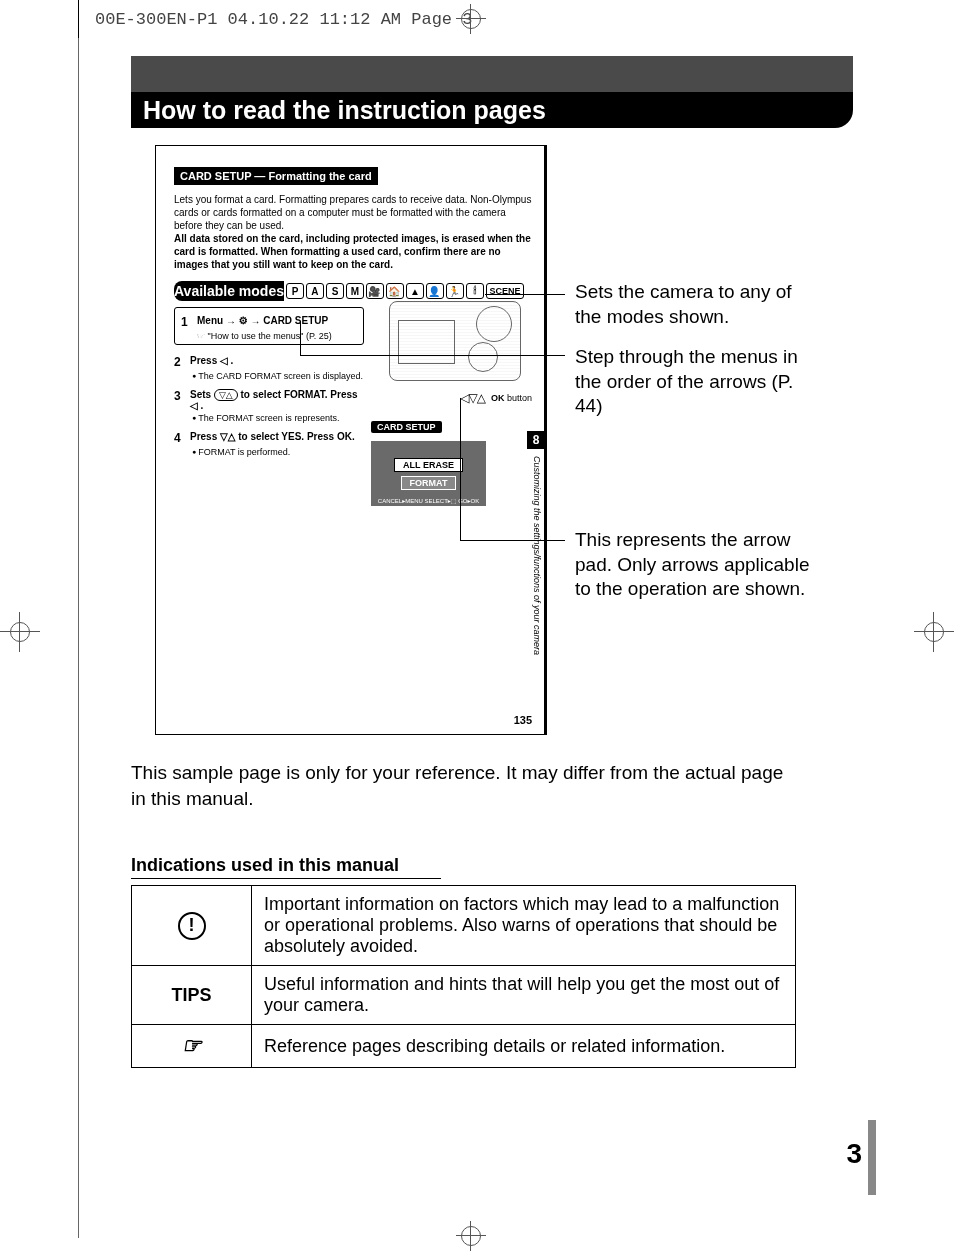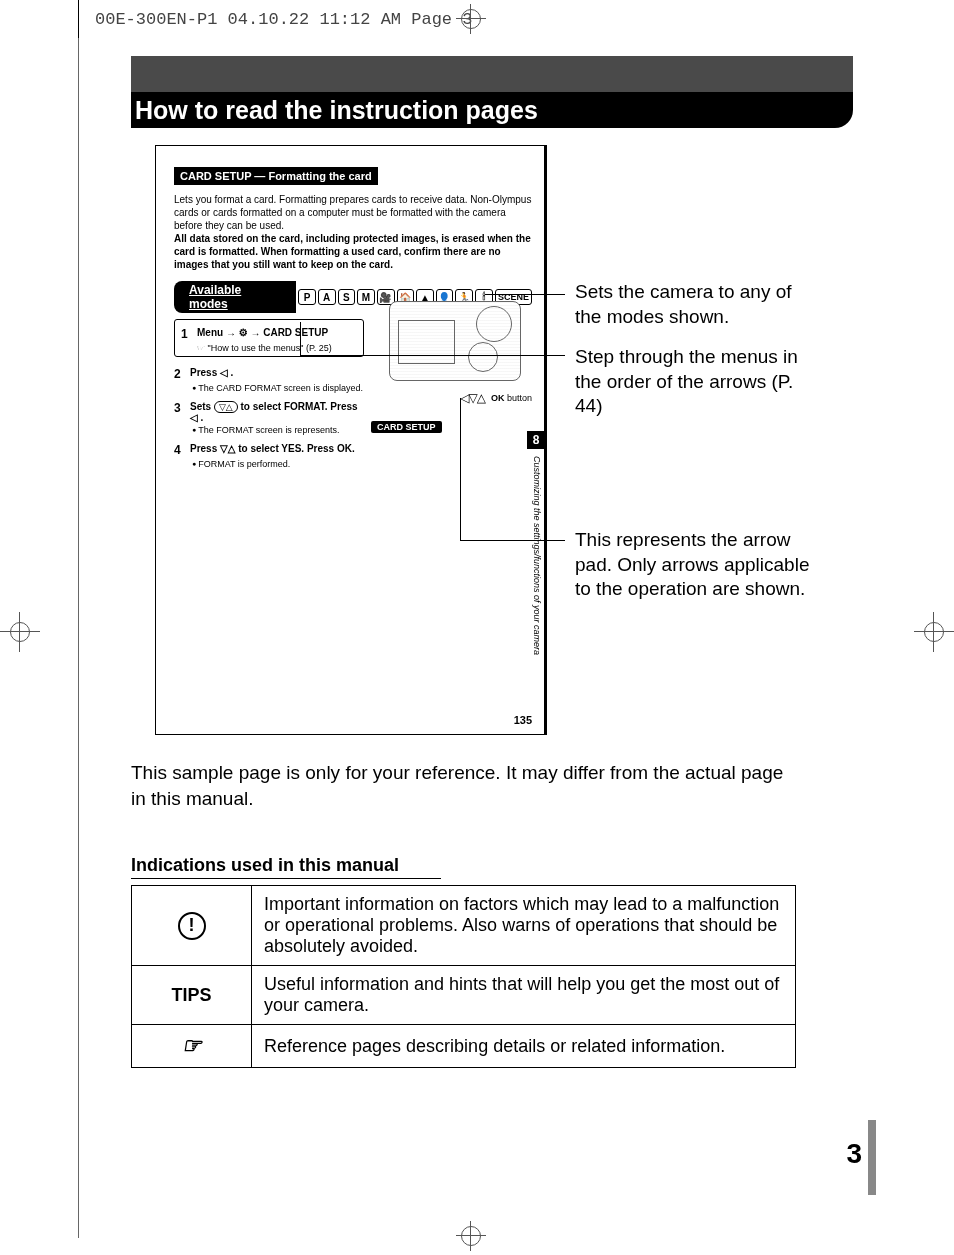--- a/index.html
+++ b/index.html
@@ -90,21 +90,21 @@
   .title-bar {
     position: absolute;
     left: 131px;
     top: 92px;
     width: 722px;
     height: 36px;
     background: #000;
     color: #fff;
     font-size: 25px;
     font-weight: bold;
-    padding-left: 4px;
+    padding-left: 12px;
     line-height: 36px;
     box-sizing: border-box;
     border-radius: 0 0 18px 0;
   }
 
   .sample-box {
     position: absolute;
     left: 155px;
     top: 145px;
     width: 392px;
@@ -132,25 +132,24 @@
 
   .modes-row {
     display: flex;
     align-items: center;
     gap: 2px;
     margin-bottom: 6px;
   }
   .modes-label {
     background: #000;
     color: #fff;
-    font-size: 12px;
-    font-weight: bold;
-    padding: 2px 15px;
+    font-size: 14px;
+    font-weight: bold;
+    padding: 2px 0;
     border-radius: 8px 0 0 8px;
-    text-decoration: underline;
   }
   .mode-icon {
     width: 16px; height: 14px;
     border: 1.5px solid #000;
     border-radius: 3px;
     font-size: 10px;
     font-weight: bold;
     display: inline-flex;
     align-items: center;
     justify-content: center;
@@ -455,20 +454,25 @@
         <div class="camera-dial"></div>
         <div class="camera-pad"></div>
       </div>
     </div>
     <div class="arrow-pad-row">
       <span class="arrow-pad-icon">◁▽△</span>
       <span><b>OK</b> button</span>
     </div>
 
     <div class="lcd-title">CARD SETUP</div>
+    <div class="lcd">
+      <div class="lcd-btn">ALL ERASE</div>
+      <div class="lcd-btn sel">FORMAT</div>
+      <div class="lcd-foot">CANCEL▸MENU  SELECT▸⬚  GO▸OK</div>
+    </div>
 
     <div class="thumb-tab">8</div>
     <div class="side-text">Customizing the settings/functions of your camera</div>
     <div class="sample-pagenum">135</div>
   </div>
 
   <div class="callout-line" style="left:485px; top:294px; width:80px;"></div>
   <div class="callout-line" style="left:300px; top:355px; width:265px;"></div>
   <div class="callout-line" style="left:300px; top:322px; width:1px; height:33px;"></div>
   <div class="callout-line" style="left:460px; top:540px; width:105px;"></div>

